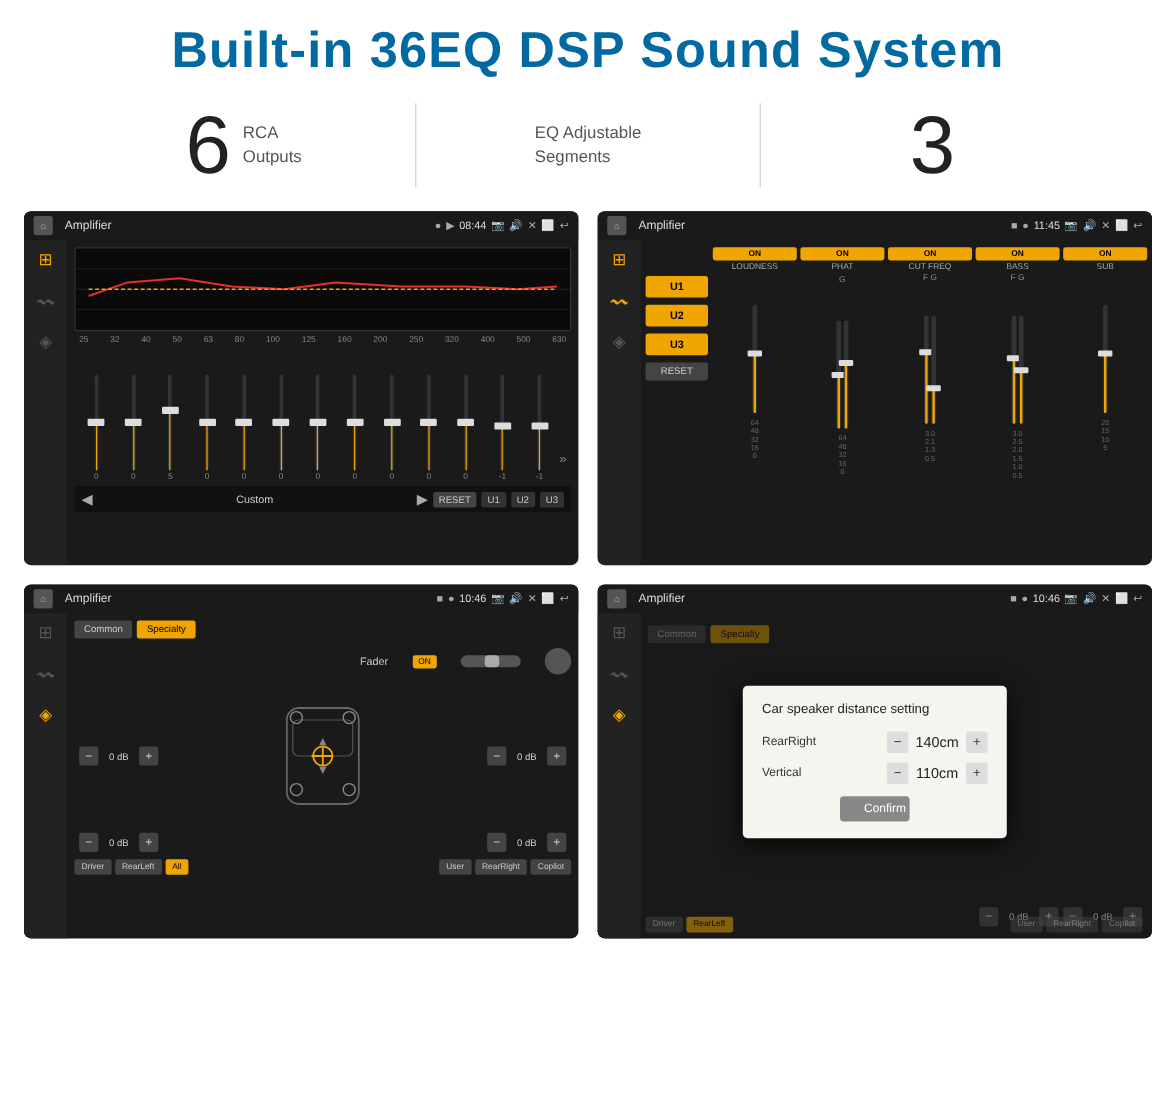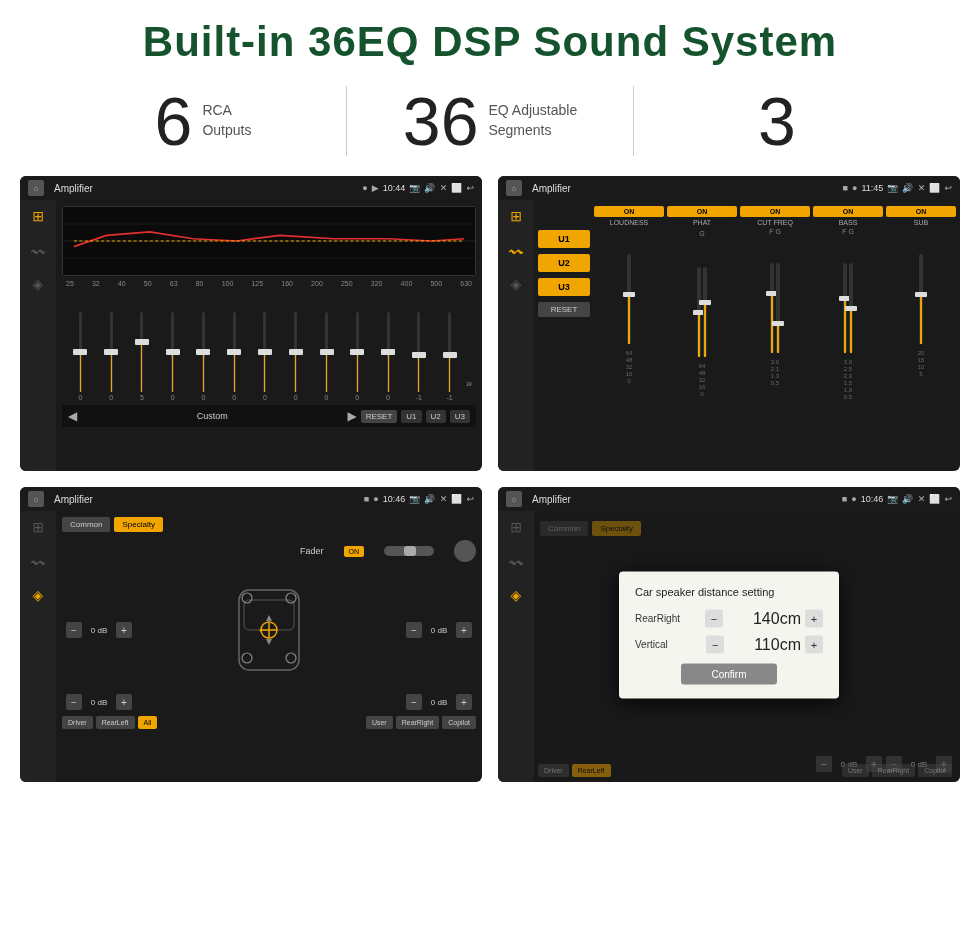--- a/index.html
+++ b/index.html
@@ -12,21 +12,21 @@
     }
 
     
     .header {
       text-align: center;
       padding: 18px 20px 10px;
     }
     .header h1 {
       font-size: 42px;
       font-weight: 900;
-      color: #14532d;
+      color: #0369a1;
       letter-spacing: 1px;
     }
 
     
     .stats-row {
       display: flex;
       align-items: center;
       justify-content: center;
       padding: 10px 60px 20px;
       gap: 0;
@@ -407,69 +407,68 @@
       color: #333;
       width: 18px;
       height: 18px;
       border-radius: 2px;
       display: flex;
       align-items: center;
       justify-content: center;
       font-size: 11px;
       cursor: pointer;
     }
-    .d-val { font-size: 16px; color: #222; min-width: 40px; text-align: center; margin-left: 26px; }
+    .d-val { font-size: 12px; color: #222; min-width: 40px; text-align: center; }
     .confirm-btn {
       background: #888;
       color: #fff;
       font-size: 10px;
       padding: 5px 20px;
       border-radius: 3px;
       display: block;
       margin: 10px auto 0;
       cursor: pointer;
       text-align: center;
-      width: 96px;
+      width: 58px;
     }
   </style>
 </head>
 <body>
 
 <div class="header">
   <h1>Built-in 36EQ DSP Sound System</h1>
 </div>
 
 <div class="stats-row">
   <div class="stat-item">
     <span class="stat-number">6</span>
     <span class="stat-label">RCA<br>Outputs</span>
   </div>
   <div class="stat-divider"></div>
   <div class="stat-item">
-    <span class="stat-number">36</span>
     <span class="stat-label">EQ Adjustable<br>Segments</span>
   </div>
   <div class="stat-divider"></div>
   <div class="stat-item">
     <span class="stat-number">3</span>
   </div>
 </div>
 
 <div class="screenshots-grid">
 
   <div class="screen">
     <div class="status-bar">
       <div class="sb-home">
         <span style="color:#aaa;font-size:8px">⌂</span>
       </div>
       <span class="sb-title">Amplifier</span>
       <div class="sb-icons">
         <span class="sb-icon">●</span>
         <span class="sb-icon">▶</span>
-        <span class="sb-time">10:44</span>
+        <span class="sb-time">08:44</span>
         <span class="sb-icon">📷</span>
         <span class="sb-icon">🔊</span>
         <span class="sb-icon">✕</span>
         <span class="sb-icon">⬜</span>
         <span class="sb-icon">↩</span>
       </div>
     </div>
     <div class="screen1-content">
       <div class="screen1-sidebar">
         <span class="sidebar-icon">⊞</span>

